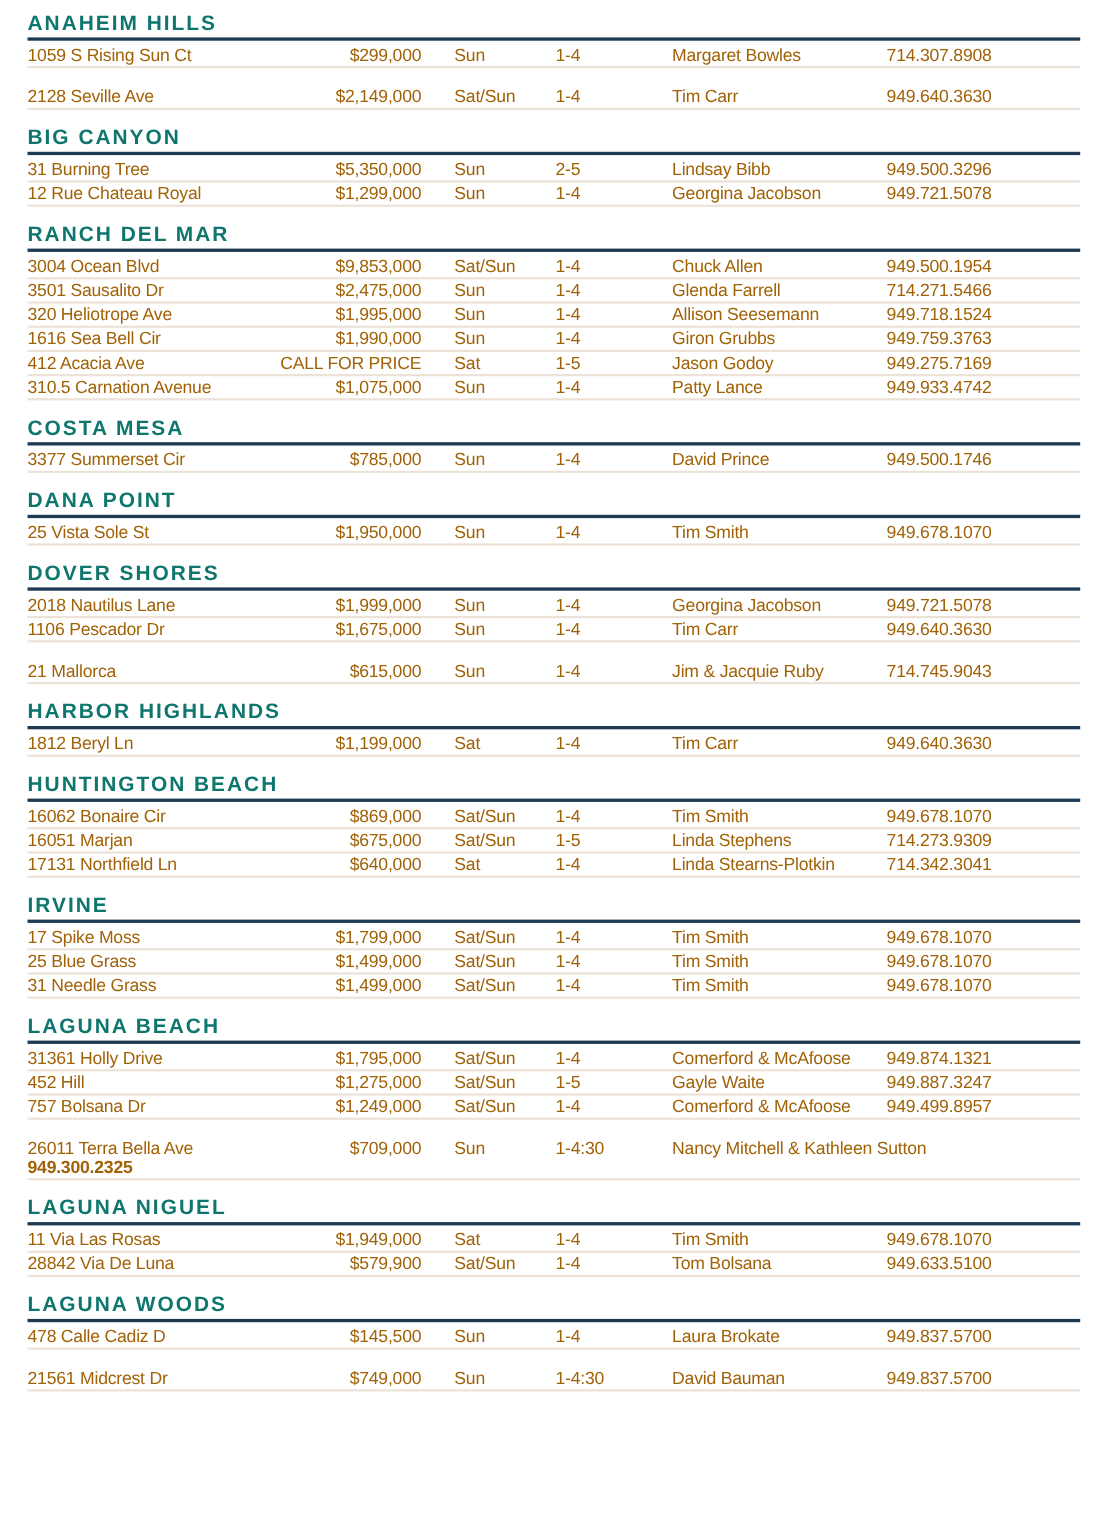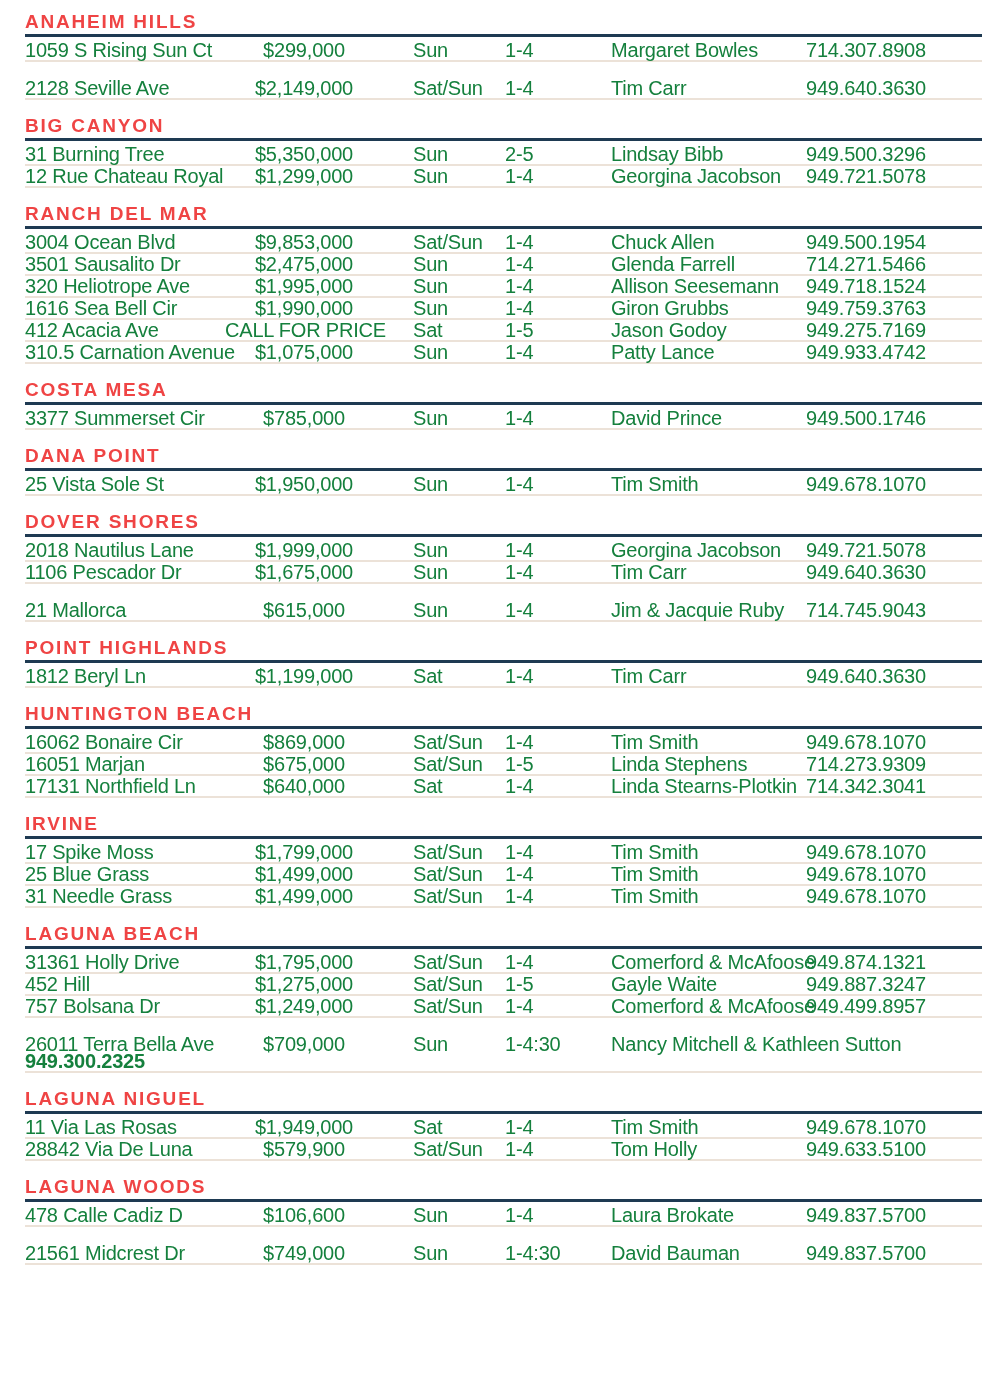--- a/index.html
+++ b/index.html
@@ -19,40 +19,40 @@
   }
   section.neighborhood {
     margin-bottom: 16px;
   }
   h2.section-header {
     margin: 0;
     font-size: 19px;
     line-height: 20px;
     font-weight: bold;
     letter-spacing: 1.8px;
-    color: #ef4444;
+    color: #0f766e;
     border-bottom: 3px solid #1e3a52;
     padding-bottom: 2px;
   }
   .rows {
     margin-top: 3px;
   }
   .listing-row {
     display: grid;
     grid-template-columns: 200px 158px 92px 106px 195px 1fr;
     align-items: start;
     padding: 2px 0 1px 0;
     border-bottom: 2px solid #ece2d8;
-    font-size: 20px;
+    font-size: 16px;
     line-height: 17px;
-    color: #15803d;
+    color: #a16207;
     letter-spacing: -0.2px;
   }
   .cell { white-space: nowrap; }
-  .cell.price { text-align: center; }
+  .cell.price { text-align: right; }
   .cell.day, .cell.time, .cell.agent, .cell.phone { padding-left: 30px; }
   .cell.agent { overflow: visible; }
   .address-line2 { white-space: nowrap; font-weight: bold; }
 </style>
 </head>
 <body>
 
 <main>
     <section class="neighborhood">
       <h2 class="section-header">ANAHEIM HILLS</h2>
@@ -206,21 +206,21 @@
           <span class="cell address"><span>21 Mallorca</span></span>
           <span class="cell price">$615,000</span>
           <span class="cell day">Sun</span>
           <span class="cell time">1-4</span>
           <span class="cell agent">Jim &amp; Jacquie Ruby</span>
           <span class="cell phone">714.745.9043</span>
         </div>
       </div>
     </section>
     <section class="neighborhood">
-      <h2 class="section-header">POINT HIGHLANDS</h2>
+      <h2 class="section-header">HARBOR HIGHLANDS</h2>
       <div class="rows">
         <div class="listing-row">
           <span class="cell address"><span>1812 Beryl Ln</span></span>
           <span class="cell price">$1,199,000</span>
           <span class="cell day">Sat</span>
           <span class="cell time">1-4</span>
           <span class="cell agent">Tim Carr</span>
           <span class="cell phone">949.640.3630</span>
         </div>
       </div>
@@ -333,31 +333,31 @@
           <span class="cell day">Sat</span>
           <span class="cell time">1-4</span>
           <span class="cell agent">Tim Smith</span>
           <span class="cell phone">949.678.1070</span>
         </div>
         <div class="listing-row">
           <span class="cell address"><span>28842 Via De Luna</span></span>
           <span class="cell price">$579,900</span>
           <span class="cell day">Sat/Sun</span>
           <span class="cell time">1-4</span>
-          <span class="cell agent">Tom Holly</span>
+          <span class="cell agent">Tom Bolsana</span>
           <span class="cell phone">949.633.5100</span>
         </div>
       </div>
     </section>
     <section class="neighborhood">
       <h2 class="section-header">LAGUNA WOODS</h2>
       <div class="rows">
         <div class="listing-row">
           <span class="cell address"><span>478 Calle Cadiz D</span></span>
-          <span class="cell price">$106,600</span>
+          <span class="cell price">$145,500</span>
           <span class="cell day">Sun</span>
           <span class="cell time">1-4</span>
           <span class="cell agent">Laura Brokate</span>
           <span class="cell phone">949.837.5700</span>
         </div>
       </div>
     </section>
     <section class="neighborhood">
       <div class="rows">
         <div class="listing-row">

